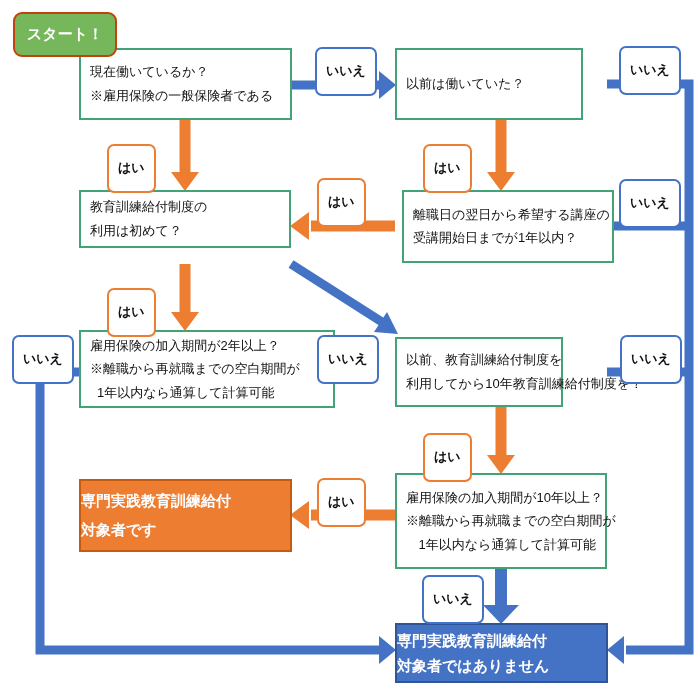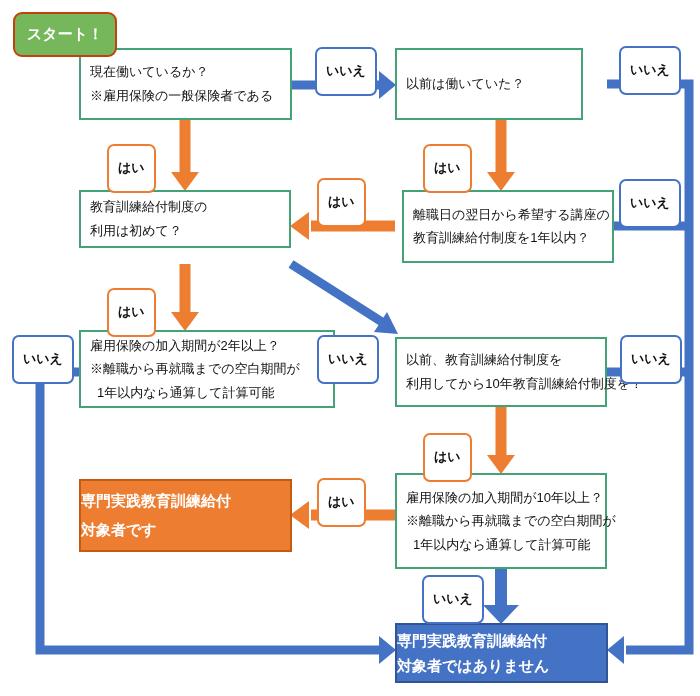--- a/index.html
+++ b/index.html
@@ -73,35 +73,35 @@
     <div class="ln">以前は働いていた？</div>
   </div>
 
   <div class="qbox" style="left:79px;top:190px;width:212px;height:58px;">
     <div class="ln">教育訓練給付制度の</div>
     <div class="ln">利用は初めて？</div>
   </div>
 
   <div class="qbox" style="left:402px;top:190px;width:212px;height:73px;line-height:1.7;">
     <div class="ln">離職日の翌日から希望する講座の</div>
-    <div class="ln"><span>教育訓練給付制度を</span><span class="u">1年</span><span>以内？</span></div>
+    <div class="ln"><span>受講開始日までが</span><span class="u">1年</span><span>以内？</span></div>
   </div>
 
   <div class="qbox" style="left:79px;top:330px;width:256px;height:78px;line-height:1.8;">
     <div class="ln"><span>雇用保険の加入期間が</span><span class="u">2年</span><span>以上？</span></div>
     <div class="ln">※離職から再就職までの空白期間が</div>
     <div class="ln indent">1年以内なら通算して計算可能</div>
   </div>
 
-  <div class="qbox" style="left:395px;top:337px;width:212px;height:70px;">
+  <div class="qbox" style="left:395px;top:337px;width:168px;height:70px;">
     <div class="ln">以前、教育訓練給付制度を</div>
     <div class="ln"><span>利用してから</span><span class="u">10年</span><span>教育訓練給付制度を？</span></div>
   </div>
 
-  <div class="qbox" style="left:395px;top:473px;width:212px;height:96px;line-height:1.8;">
+  <div class="qbox" style="left:395px;top:473px;width:212px;height:96px;line-height:1.8;text-align:right;">
     <div class="ln"><span>雇用保険の加入期間が</span><span class="u">10年</span><span>以上？</span></div>
     <div class="ln">※離職から再就職までの空白期間が</div>
     <div class="ln indent">1年以内なら通算して計算可能</div>
   </div>
 
   <div class="result orange" style="left:79px;top:479px;width:213px;height:73px;">
     <div>専門実践教育訓練給付</div>
     <div>対象者です</div>
   </div>
 

